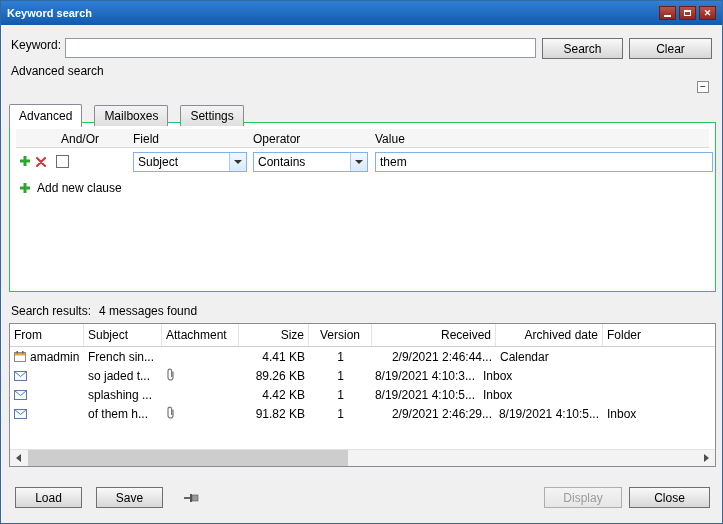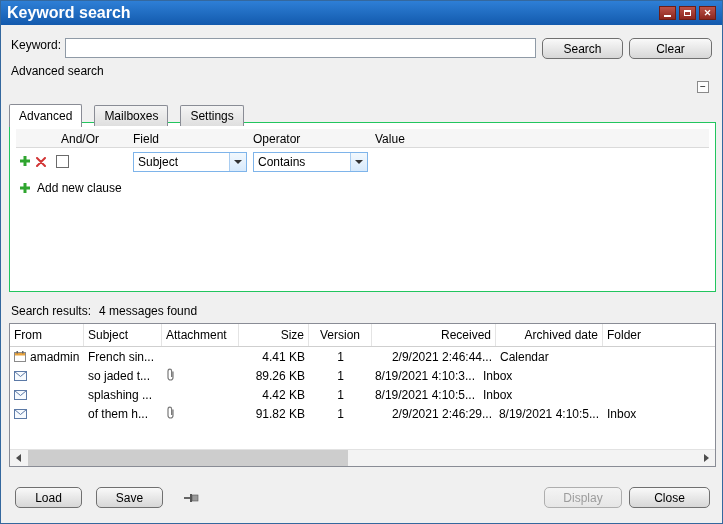--- a/index.html
+++ b/index.html
@@ -1,31 +1,31 @@
 <!DOCTYPE html>
 <html><head>
 <meta charset="utf-8">
 <style>
   html,body{margin:0;padding:0}
   body{width:723px;height:524px;font-family:"Liberation Sans",sans-serif;font-size:12px;color:#000;background:#fff}
   .window{position:relative;width:723px;height:524px;background:#f0f0f0;border:1px solid #34689e;box-sizing:border-box;overflow:hidden}
 
   
   .titlebar{position:absolute;left:0;top:0;right:0;height:24px;background:linear-gradient(180deg,#2e7fd6,#135aad);display:flex;align-items:center;padding:0 6px;box-sizing:border-box}
-  .title{color:#fff;font-weight:bold;flex:1;font-size:16px}
+  .title{color:#fff;font-weight:bold;flex:1;font-size:11px}
   .winbtn{width:17px;height:14px;margin-left:3px;border:1px solid #6d1d16;background:linear-gradient(#bb5248,#8c271f);display:flex;align-items:center;justify-content:center;box-sizing:border-box;cursor:pointer}
   .min-glyph{width:7px;height:2px;background:#fff;align-self:flex-end;margin-bottom:2px}
   .max-glyph{width:7px;height:6px;border:1px solid #fff;border-top-width:2px;box-sizing:border-box}
   .close-glyph{color:#fff;font-size:9px;line-height:1;font-weight:bold}
 
   
   .keyword-row{position:absolute;top:37px;left:10px;display:flex;align-items:flex-start}
   .kw-label{width:54px}
   .kw-input{width:471px;height:20px;border:1px solid #8f9aa6;padding:0 4px;font:12px "Liberation Sans",sans-serif;box-sizing:border-box;background:#fff}
-  .btn{height:21px;border:1px solid #707070;border-radius:5px;background:linear-gradient(#f9f9f9,#d7d7d7);font:12px "Liberation Sans",sans-serif;color:#000;cursor:pointer}
+  .btn{height:21px;border:1px solid #707070;border-radius:0;background:linear-gradient(#f9f9f9,#d7d7d7);font:12px "Liberation Sans",sans-serif;color:#000;cursor:pointer}
   .btn:disabled{color:#9c9c9c;border-color:#aeaeae;background:linear-gradient(#f4f4f4,#e6e6e6)}
   .search-btn{width:81px;margin-left:6px}
   .clear-btn{width:83px;margin-left:6px}
 
   .advanced-label{position:absolute;top:63px;left:10px;cursor:pointer}
   .collapse-box{position:absolute;top:80px;right:13px;width:12px;height:12px;border:1px solid #8a8a8a;background:#fdfdfd;display:flex;align-items:center;justify-content:center;font-size:10px;line-height:1;box-sizing:border-box;cursor:pointer}
 
   
   .tabs{position:absolute;top:103px;left:8px;display:flex;align-items:flex-end;z-index:2}
   .tab{border:1px solid #898c95;border-bottom:none;background:linear-gradient(#f4f4f4,#dfdfdf);padding:3px 9px;margin-right:12px;border-radius:2px 2px 0 0;cursor:pointer}
@@ -141,20 +141,21 @@
         <span class="combo-btn">
             <i class="tri"></i>
           </span>
       </div>
       <div class="combo combo-op">
         <span class="combo-text">Contains</span>
         <span class="combo-btn">
             <i class="tri"></i>
           </span>
       </div>
+      <input type="text" class="value-input" value="them" style="">
     </div>
     <div class="add-clause">
       <span class="ac-plus">
         <svg width="12" height="12" viewBox="0 0 12 12">
             <path d="M4.5 1h3v3.5H11v3H7.5V11h-3V7.5H1v-3h3.5z" fill="#2fa52f"></path>
           </svg>
       </span>
       <span class="ac-label">Add new clause</span>
     </div>
   </div>

